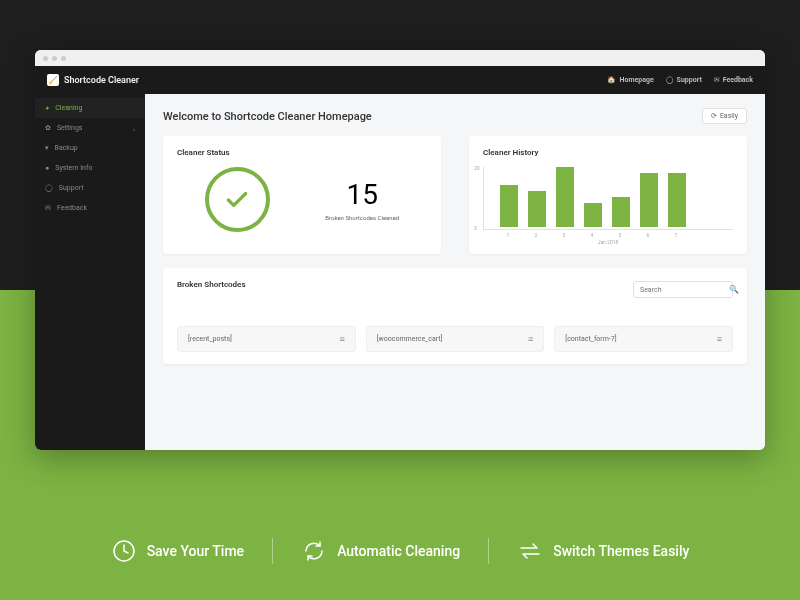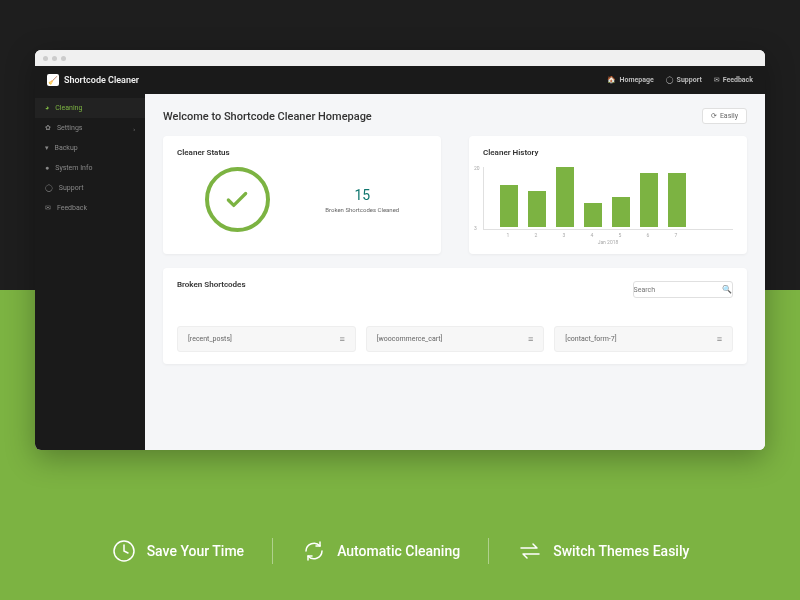--- a/index.html
+++ b/index.html
@@ -24,31 +24,31 @@
 .page-head { display:flex; align-items:center; margin-bottom:12px; }
 .page-title { font-size:11px; color:#333; font-weight:500; }
 .refresh { margin-left:auto; background:#fff; border:1px solid #e0e0e0; border-radius:3px; padding:3px 8px; font-size:7px; color:#666; display:flex; align-items:center; gap:3px; cursor:pointer; }
 .cards { display:flex; gap:28px; margin-bottom:14px; }
 .card { background:#fff; border-radius:4px; padding:12px 14px; flex:1; box-shadow:0 1px 3px rgba(0,0,0,.05); }
 .card-title { font-size:8px; font-weight:600; color:#333; margin-bottom:10px; }
 .status-body { display:flex; align-items:center; justify-content:space-around; }
 .circle { width:65px; height:65px; border:4px solid #7cb342; border-radius:50%; display:flex; align-items:center; justify-content:center; }
 .circle svg { width:26px; height:26px; }
 .stat { text-align:center; }
-.stat-num { font-size:14px; font-weight:400; color:#0f766e; }
+.stat-num { font-size:28px; font-weight:400; color:#000000; }
 .stat-lbl { font-size:6px; color:#666; margin-top:3px; }
 .chart { height:75px; display:flex; flex-direction:column; }
 .chart-area { flex:1; display:flex; align-items:flex-end; gap:10px; padding:0 8px 2px 16px; border-left:1px solid #e0e0e0; border-bottom:1px solid #e0e0e0; position:relative; }
 .ytick { position:absolute; left:-10px; font-size:5px; color:#aaa; }
 .bar { background:#7cb342; width:18px; }
 .xaxis { display:flex; gap:10px; padding:2px 8px 0 16px; }
 .xaxis span { width:18px; text-align:center; font-size:5px; color:#aaa; }
 .xtitle { text-align:center; font-size:5px; color:#aaa; margin-top:1px; }
 .broken-head { display:flex; align-items:center; margin-bottom:27px; }
-.search { margin-left:auto; display:flex; align-items:center; background:#fff; border:1px solid #e0e0e0; border-radius:3px; padding:3px 6px; width:100px;justify-content:center; }
+.search { margin-left:auto; display:flex; align-items:center; background:#fff; border:1px solid #e0e0e0; border-radius:3px; padding:3px 6px; width:100px; }
 .search input { border:0; outline:0; font-size:7px; flex:1; }
 .search-ico { font-size:8px; color:#666; }
 .shortcodes { display:flex; gap:10px; }
 .sc-item { flex:1; background:#f7f7f7; border:1px solid #eee; border-radius:3px; padding:7px 10px; font-size:7px; color:#666; display:flex; align-items:center; }
 .sc-item .list-ico { margin-left:auto; font-size:9px; color:#888; }
 .features { position:absolute; bottom:36px; left:0; width:800px; display:flex; justify-content:center; align-items:center; gap:0; color:#fff; }
 .feat { display:flex; align-items:center; gap:10px; padding:0 28px; font-size:14px; font-weight:500;text-align:right; }
 .feat + .feat { border-left:1px solid rgba(255,255,255,.4); }
 .feat-icon { width:26px; height:26px; display:flex; align-items:center; justify-content:center; }
 .feat-icon svg { width:24px; height:24px; }

